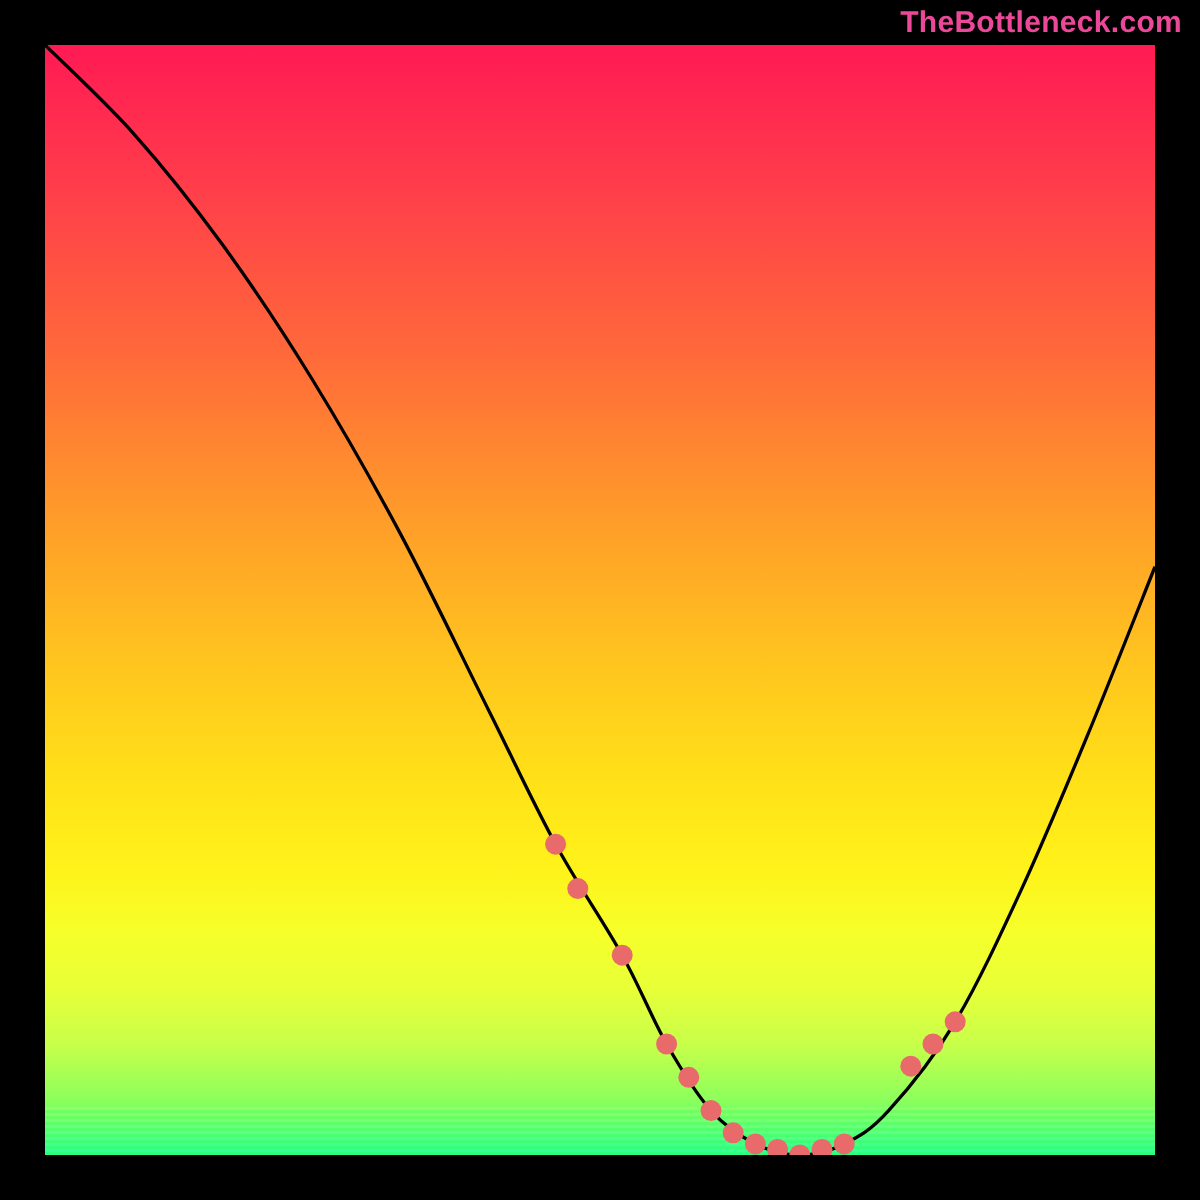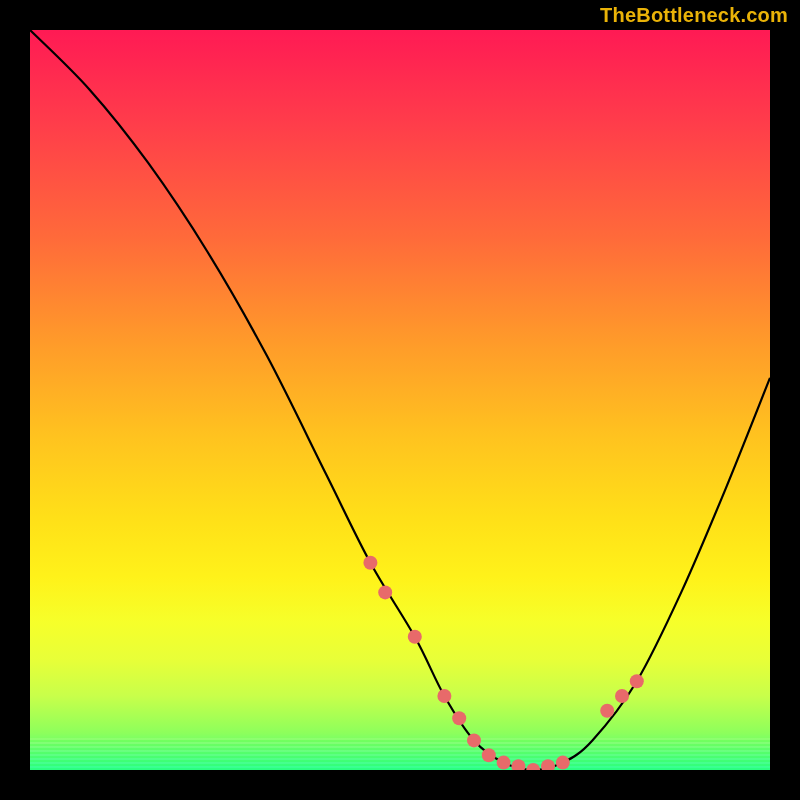--- a/index.html
+++ b/index.html
@@ -16,21 +16,21 @@
     width: 800px;
     height: 800px;
     background: #000;
   }
   .attribution {
     position: absolute;
     top: 4px;
     right: 12px;
     font-size: 20px;
     font-weight: 600;
-    color: #eab308;
+    color: #ec4899;
     letter-spacing: 0.2px;
   }
   .plot {
     position: absolute;
     left: 30px;
     top: 30px;
     width: 740px;
     height: 740px;
   }
   .gradient {

